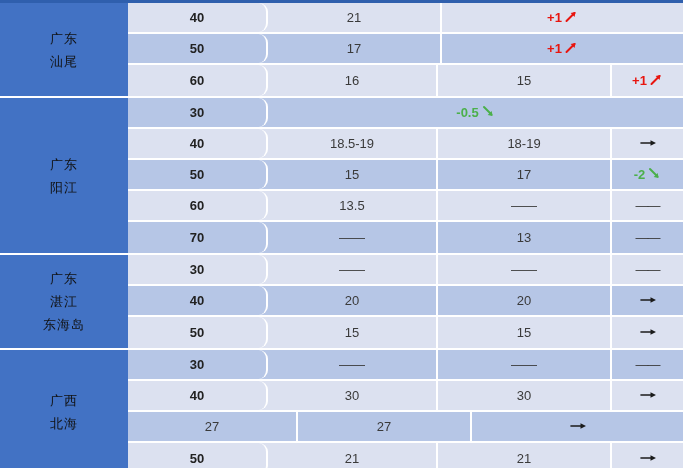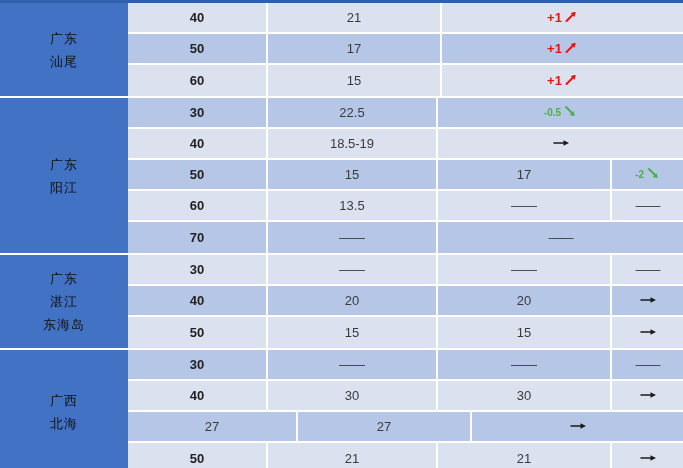--- a/index.html
+++ b/index.html
@@ -73,27 +73,27 @@
     display: flex;
     align-items: center;
     justify-content: center;
     border-right: 2px solid #ffffff;
     font-size: 13px;
     color: #3a3a3a;
     white-space: nowrap;
   }
   .cell:last-child { border-right: none; }
 
-  .c-depth { flex: 0 0 140px; font-weight: bold; color: #222222; }
+  .c-depth { flex: 0 0 140px; font-weight: bold; color: #222222; border-radius: 9px; }
   .c-v1    { flex: 0 0 170px; }
   .c-v2    { flex: 0 0 174px; }
   .c-trend { flex: 1 1 auto; }
 
   .trend-up   { color: #e8150f; font-weight: bold; font-size: 13px; }
-  .trend-down { color: #4bb04b; font-weight: bold; font-size: 10px; }
+  .trend-down { color: #4bb04b; font-weight: bold; font-size: 13px; }
   .trend-flat { color: #1b1b1b; font-size: 15px; }
   .trend-none { color: #3a3a3a; font-size: 13px; letter-spacing: -1px; }
 
   .arrow-svg { vertical-align: -1px; margin-left: 2px; }
 </style>
 </head>
 <body>
 
 <div id="table-root">
     <div class="group">
@@ -119,51 +119,52 @@
           <div class="cell c-trend">
             <span class="trend-up">+1</span>
             <span><svg class="arrow-svg" width="14" height="13" viewBox="0 0 14 13">
                 <path d="M2.5 11 L10.5 3" stroke="#e8150f" stroke-width="2" fill="none" stroke-linecap="round"></path>
                 <path d="M11.5 2 L6.6 2.9 L10.6 6.9 Z" fill="#e8150f"></path>
               </svg></span>
           </div>
         </div>
         <div class="row odd">
           <div class="cell c-depth">60</div>
+          <div class="cell c-v1">16</div>
           <div class="cell c-v2">15</div>
           <div class="cell c-trend">
             <span class="trend-up">+1</span>
             <span><svg class="arrow-svg" width="14" height="13" viewBox="0 0 14 13">
                 <path d="M2.5 11 L10.5 3" stroke="#e8150f" stroke-width="2" fill="none" stroke-linecap="round"></path>
                 <path d="M11.5 2 L6.6 2.9 L10.6 6.9 Z" fill="#e8150f"></path>
               </svg></span>
           </div>
         </div>
       </div>
     </div>
     <div class="group">
       <div class="label-cell">
         <div class="label-line">广东</div>
         <div class="label-line">阳江</div>
       </div>
       <div class="rows">
         <div class="row even">
           <div class="cell c-depth">30</div>
-          <div class="cell c-v1">22.5</div>
           <div class="cell c-trend">
             <span class="trend-down">-0.5</span>
             <span><svg class="arrow-svg" width="14" height="13" viewBox="0 0 14 13">
                 <path d="M3 2 L10.5 9.5" stroke="#4bb04b" stroke-width="2" fill="none" stroke-linecap="round"></path>
                 <path d="M11.5 11 L10.7 6.1 L6.7 10.1 Z" fill="#4bb04b"></path>
               </svg></span>
           </div>
         </div>
         <div class="row odd">
           <div class="cell c-depth">40</div>
           <div class="cell c-v1">18.5-19</div>
+          <div class="cell c-v2">18-19</div>
           <div class="cell c-trend">
             <span class="trend-flat"></span>
             <span><svg class="arrow-svg" width="20" height="12" viewBox="0 0 20 12">
                 <path d="M2 6 L14 6" stroke="#1b1b1b" stroke-width="1.6" fill="none" stroke-linecap="round"></path>
                 <path d="M17 6 L11.5 3.2 L11.5 8.8 Z" fill="#1b1b1b"></path>
               </svg></span>
           </div>
         </div>
         <div class="row even">
           <div class="cell c-depth">50</div>
@@ -181,20 +182,21 @@
           <div class="cell c-depth">60</div>
           <div class="cell c-v1">13.5</div>
           <div class="cell c-v2">——</div>
           <div class="cell c-trend">
             <span class="trend-none">——</span>
           </div>
         </div>
         <div class="row even">
           <div class="cell c-depth">70</div>
           <div class="cell c-v1">——</div>
+          <div class="cell c-v2">13</div>
           <div class="cell c-trend">
             <span class="trend-none">——</span>
           </div>
         </div>
       </div>
     </div>
     <div class="group">
       <div class="label-cell">
         <div class="label-line">广东</div>
         <div class="label-line">湛江</div>

